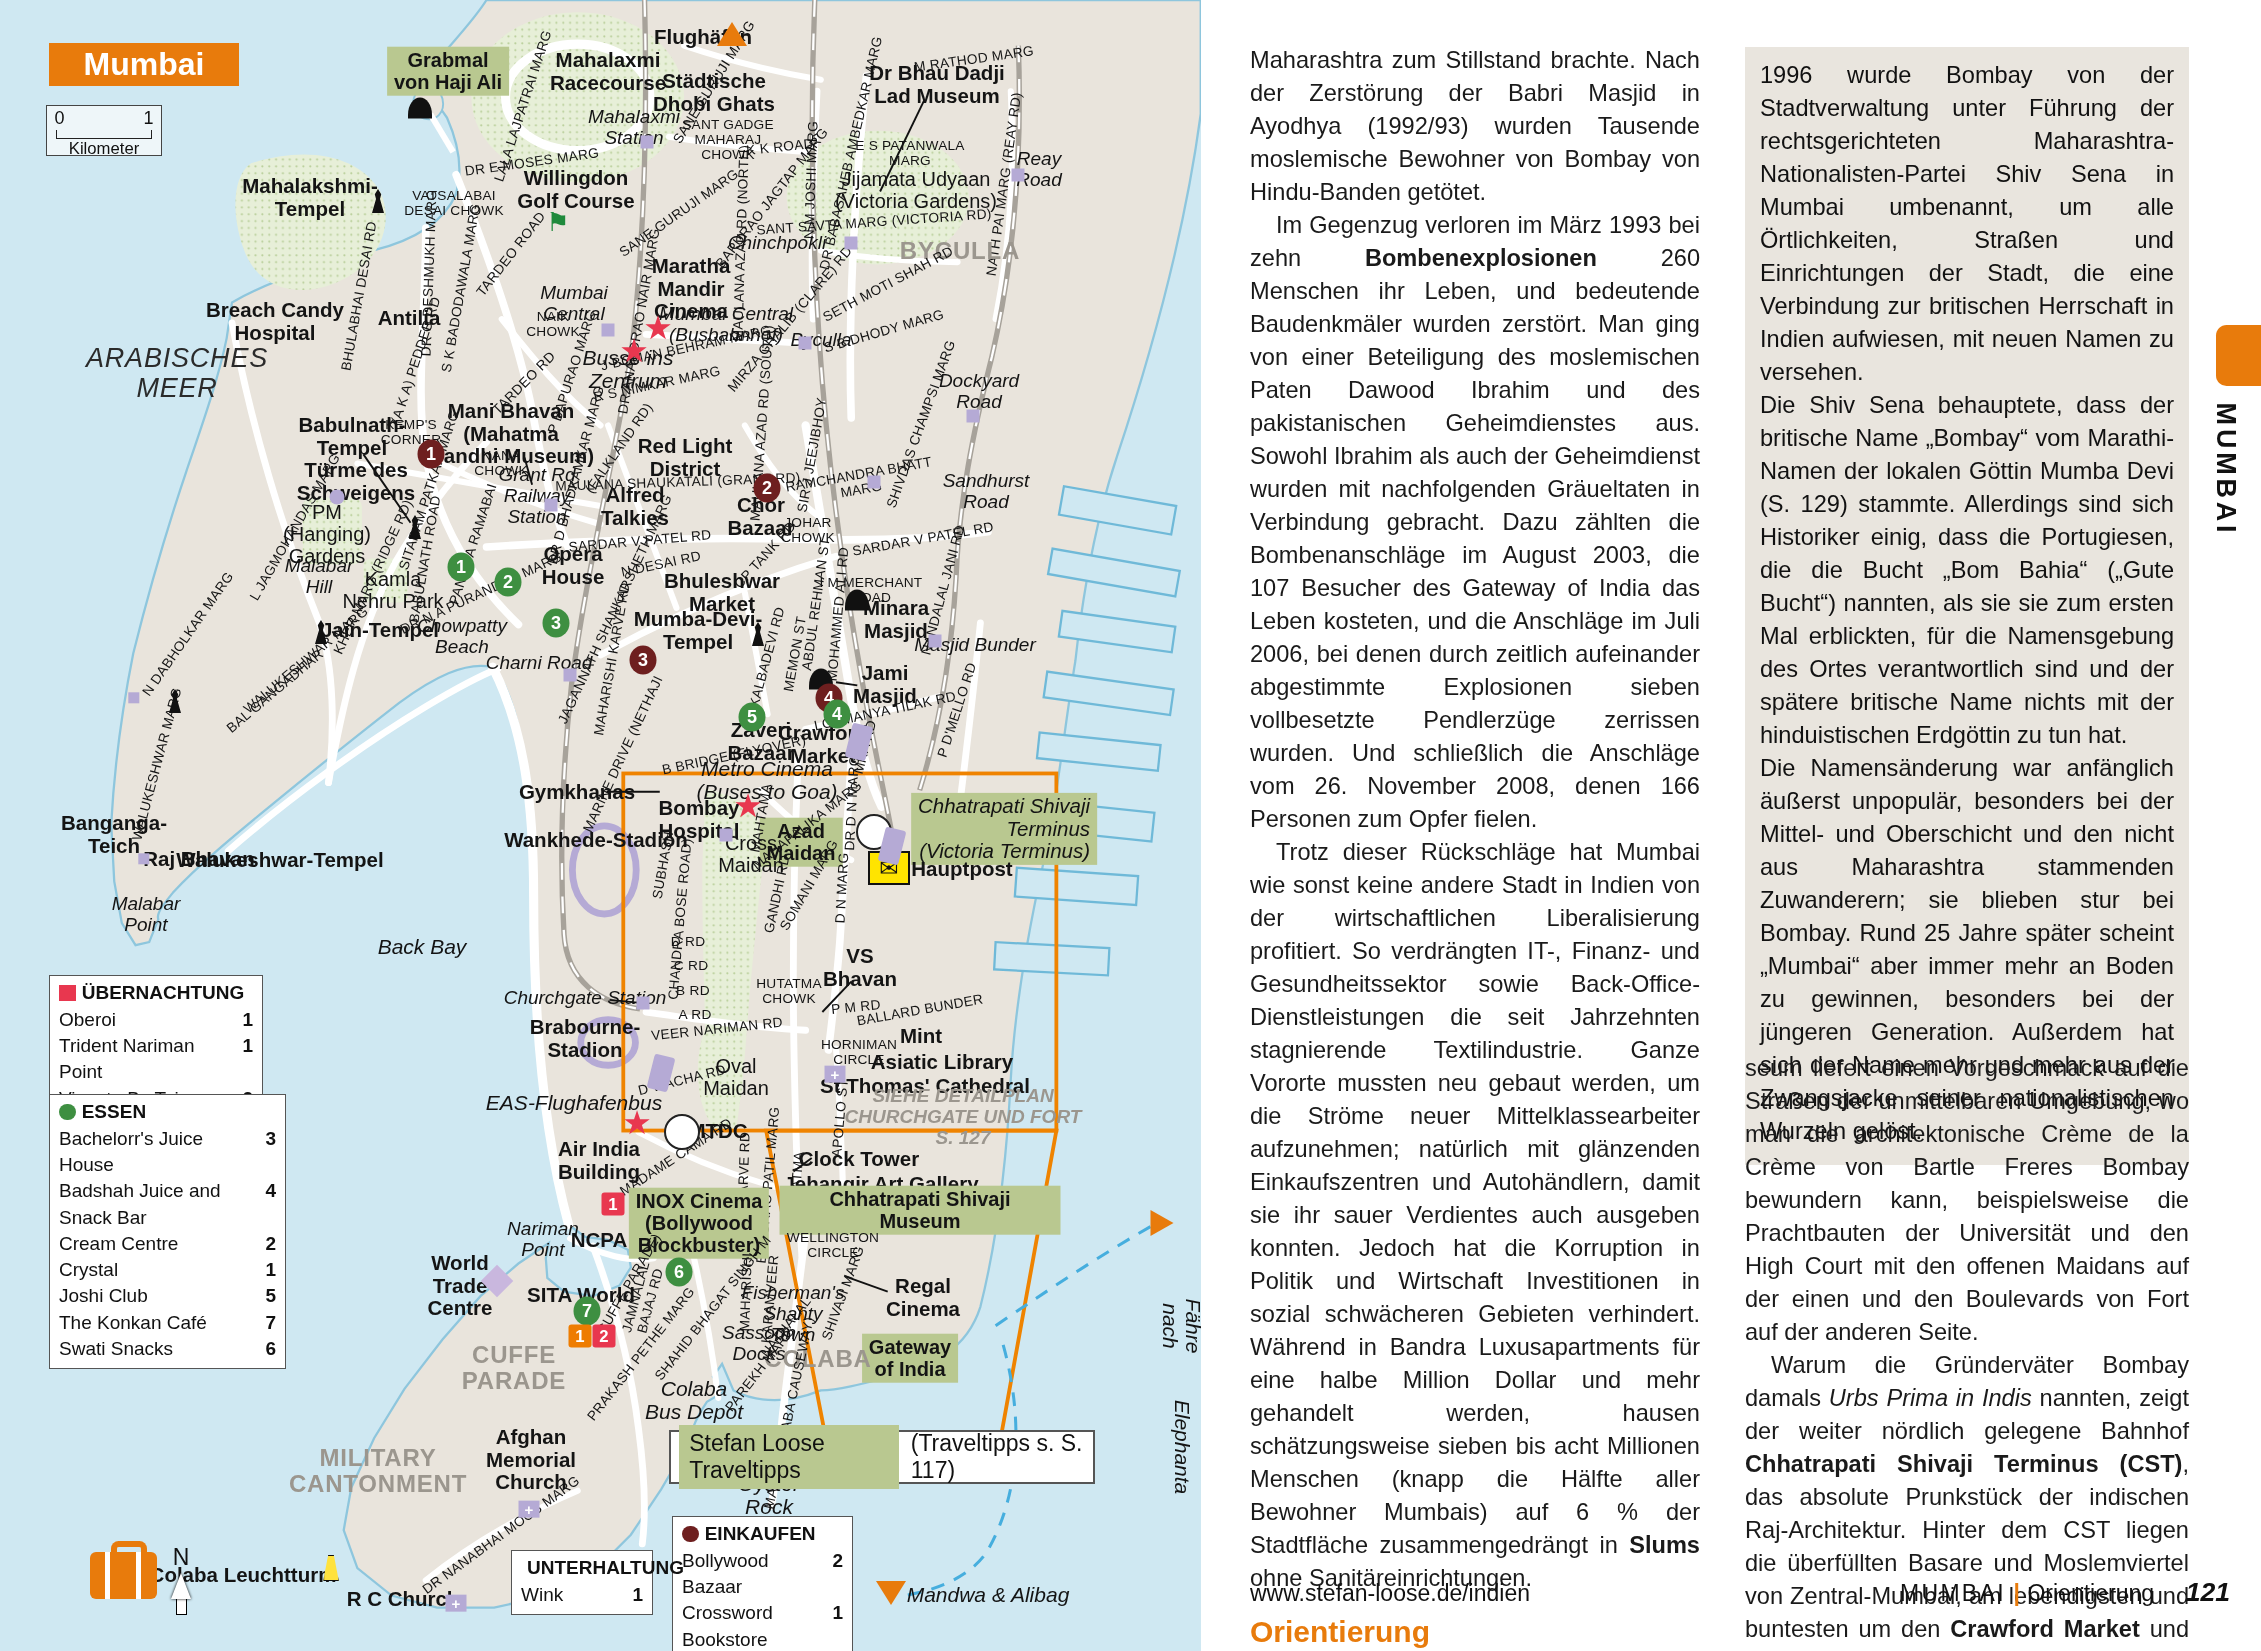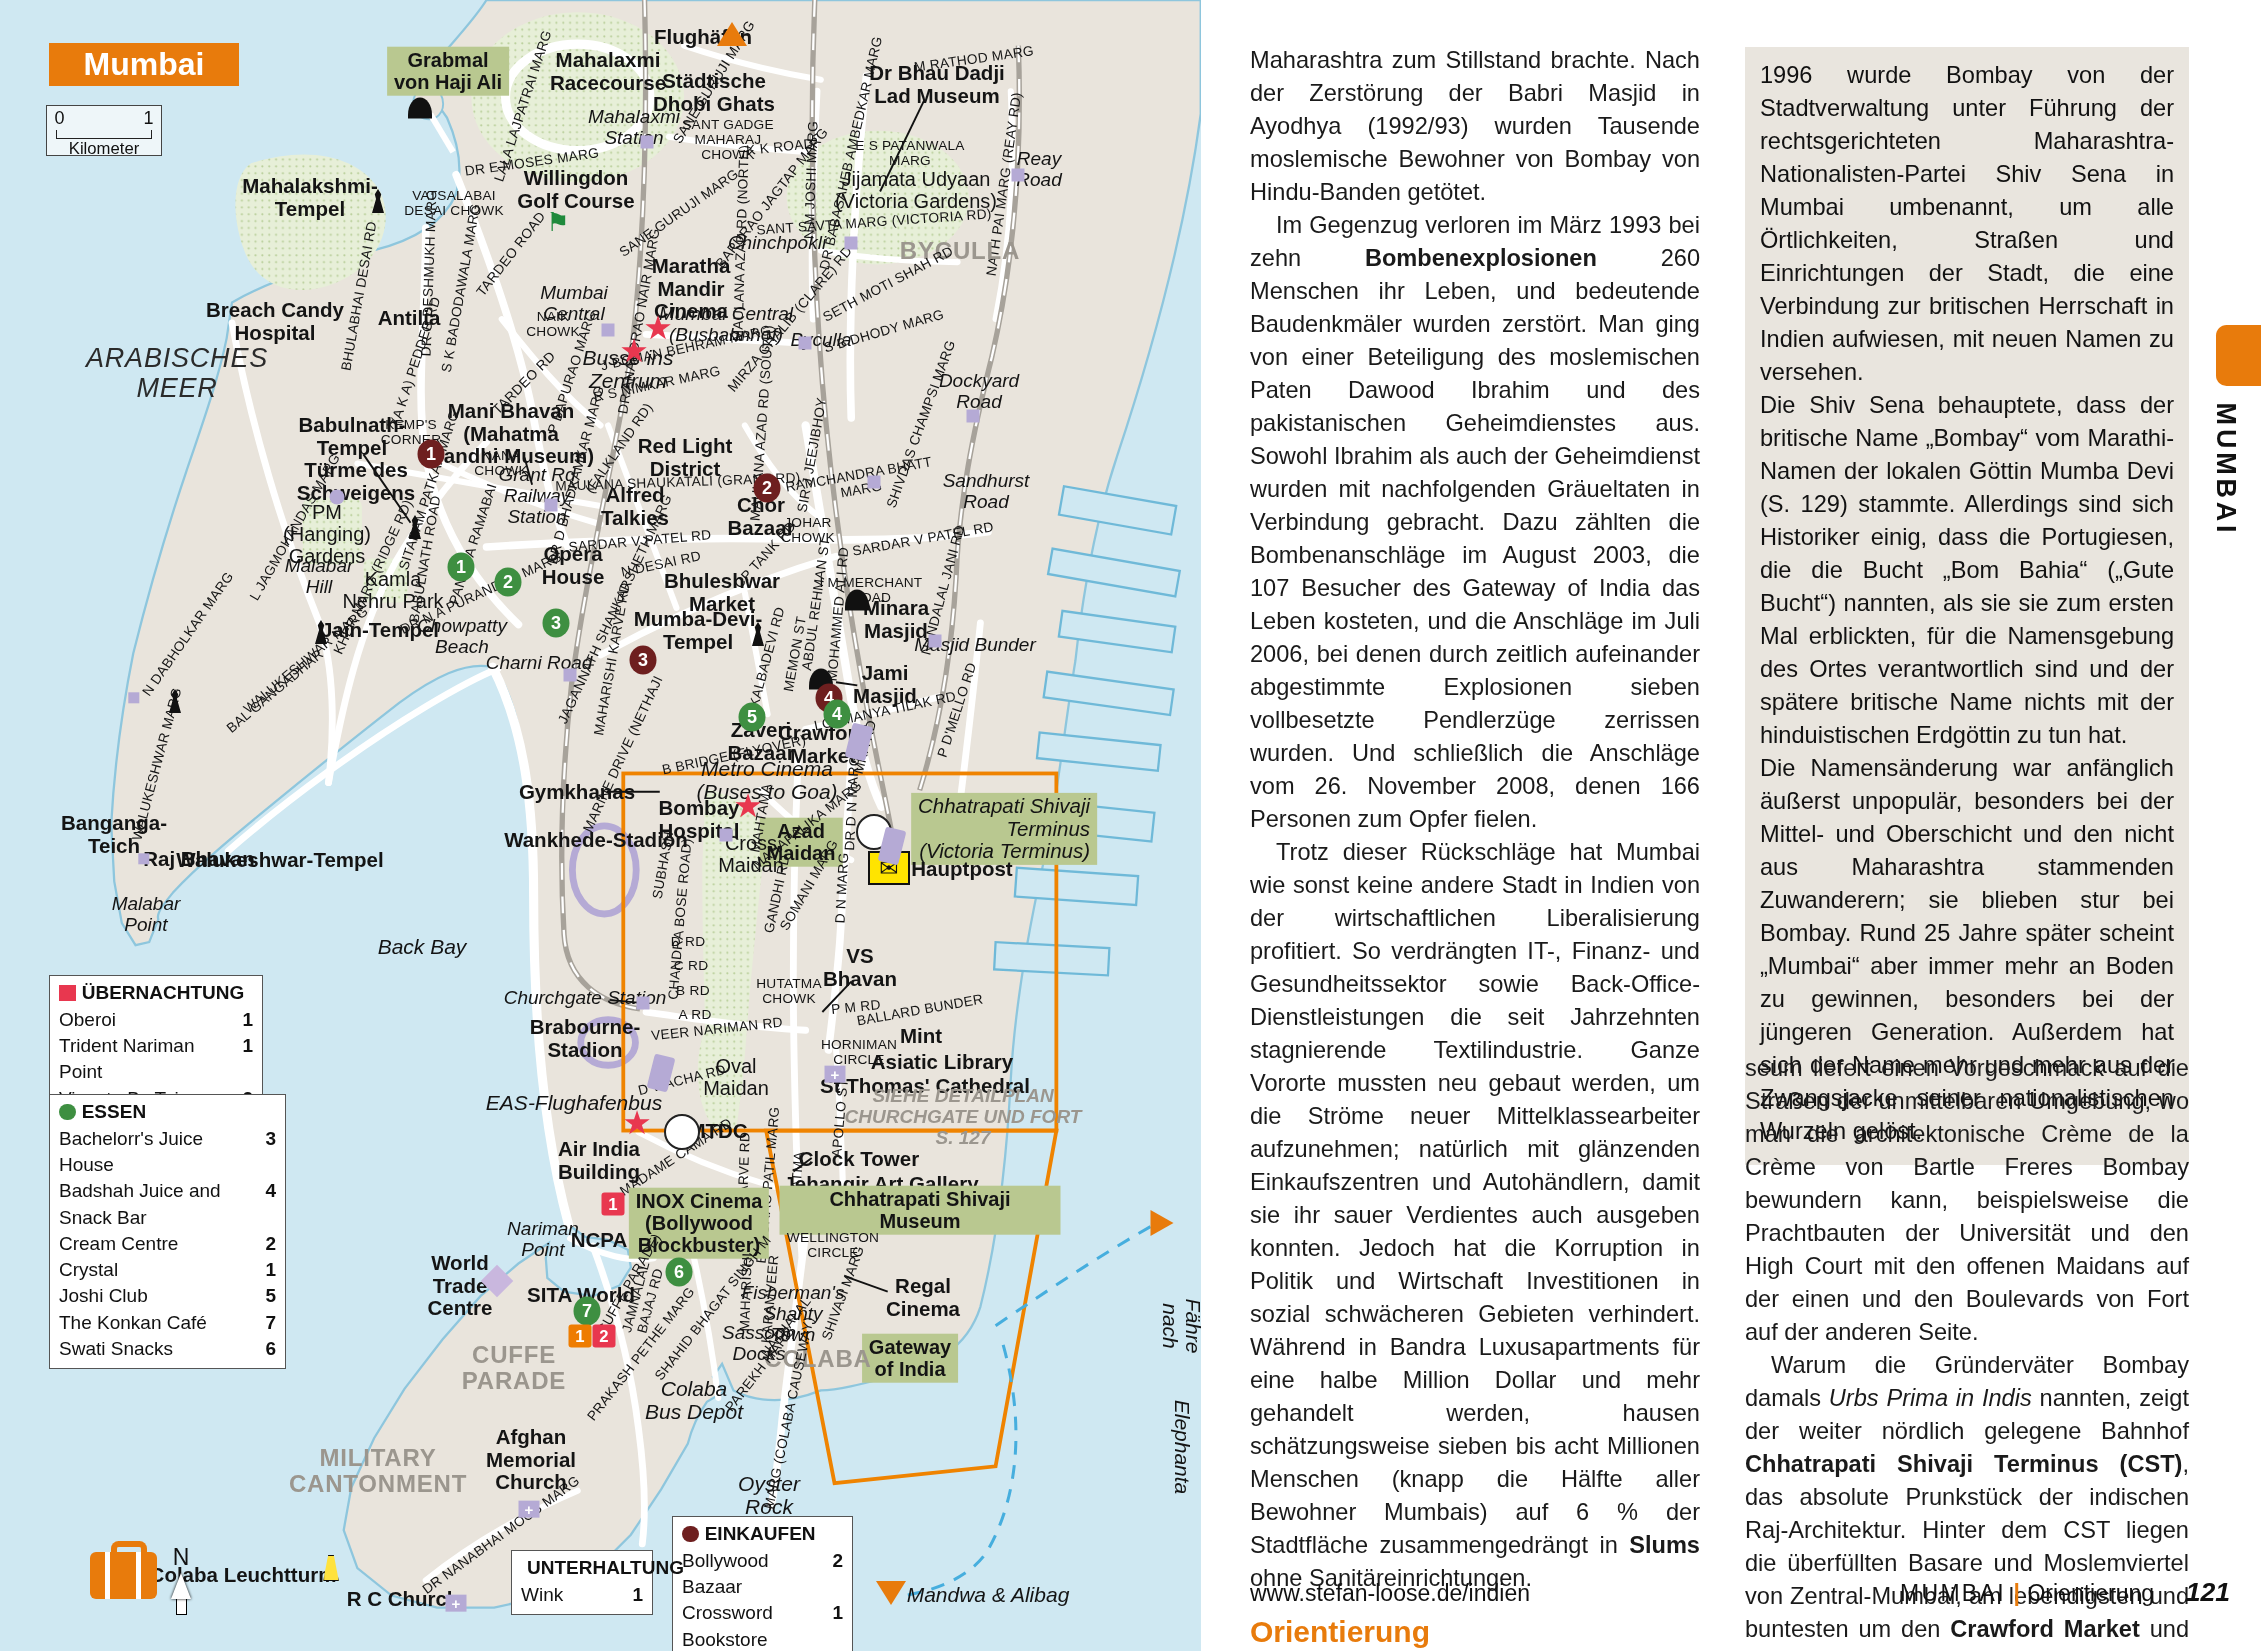--- a/index.html
+++ b/index.html
@@ -664,20 +664,24 @@
           <span>UNTERHALTUNG</span>
         </div>
       <ul>
           <li>
             <span>Wink</span>
             <b>1</b>
           </li>
         </ul>
     </div>
 
+    <div id="tipps">
+      <span class="hl">Stefan Loose Traveltipps</span>
+      <span>(Traveltipps s. S. 117)</span>
+    </div>
 
     <div id="suitcase">
         <i style="left:15px"></i>
         <i style="left:46px"></i>
       </div>
     <div id="north">
       <span>N</span>
       <div class="arrow"></div><div class="stem"></div>
     </div>
   </div>

